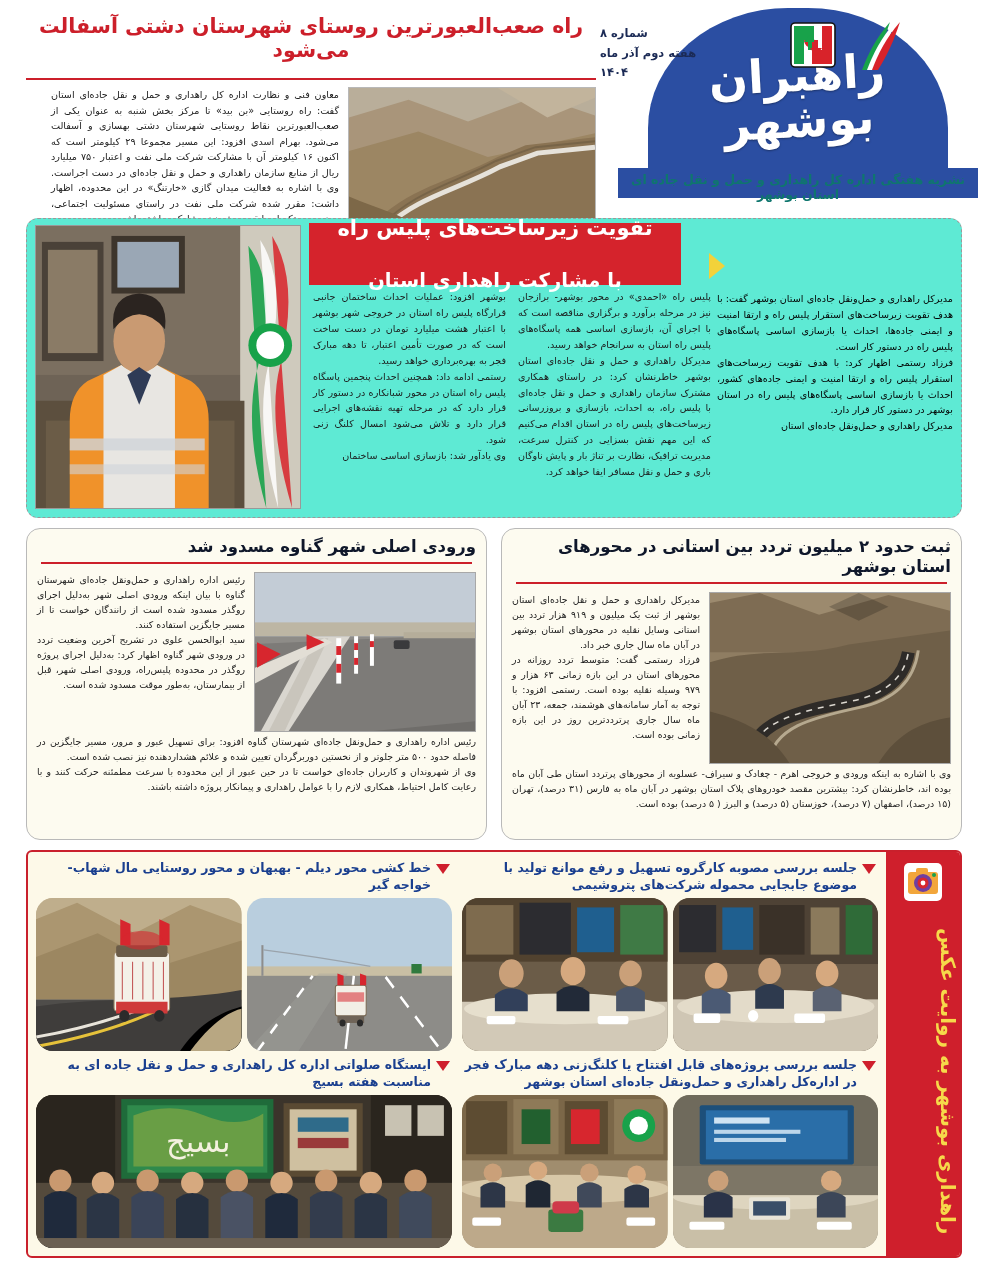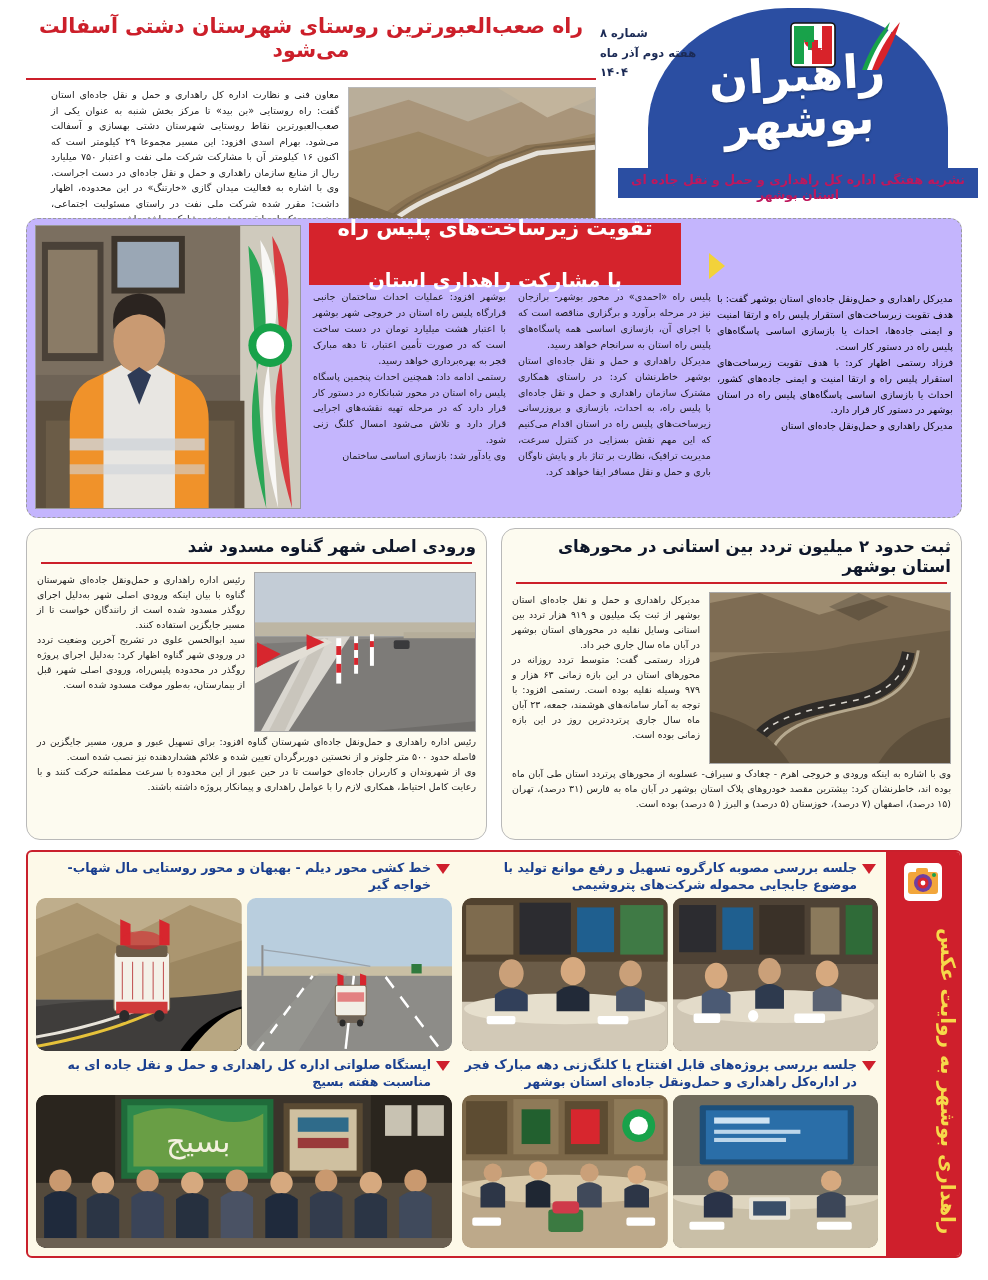--- a/index.html
+++ b/index.html
@@ -20,21 +20,21 @@
   }
   .mast-bottom { position:absolute; right:10px; top:168px; width:360px; height:30px; background:#2b4ea2; }
   .mast-title {
     position:absolute; right:40px; top:52px; width:300px; text-align:center;
     color:#fff; font-size:46px; font-weight:bold; letter-spacing:-1px;
     text-shadow:0 1px 2px rgba(0,0,0,.35); z-index:6; line-height:1;
     transform: rotate(-3deg);
   }
   .mast-sub {
     position:absolute; right:10px; top:172px; width:360px; text-align:center;
-    color:#be185d; font-size:12.5px; font-weight:bold; z-index:6;
+    color:#0f766e; font-size:12.5px; font-weight:bold; z-index:6;
   }
   .mast-issue {
     position:absolute; right:268px; top:24px; width:120px; text-align:left;
     font-size:11.5px; font-weight:bold; color:#1b2a55; line-height:1.7; z-index:7;
   }
   .mast-logo { position:absolute; right:152px; top:22px; width:46px; height:46px; z-index:8; }
   .mast-flag { position:absolute; right:88px; top:18px; width:46px; height:54px; z-index:7; }
 
   
   .art-top { position:absolute; right:392px; left:26px; top:8px; height:200px; }
@@ -43,21 +43,21 @@
     padding:6px 0 16px; letter-spacing:-.3px;
   }
   .art-top .hl-rule { height:2px; background:#cc1f2a; margin:0 0 7px; }
   .art-top .row { display:flex; gap:9px;margin-left:25px; }
   .art-top .photo { width:248px; height:142px; border:1px solid #b8b8b8; flex:none; position:relative; overflow:hidden; }
   .art-top .body { flex:1; font-size:9.6px; line-height:1.62; text-align:justify; color:#1a1a1a; }
 
   
   .feature {
     position:absolute; left:26px; right:26px; top:218px; height:300px;
-    border:1px dashed #9a9a9a; border-radius:12px; background:#c4b5fd;
+    border:1px dashed #9a9a9a; border-radius:12px; background:#5eead4;
   }
   .feat-banner {
     position:absolute; right:280px; left:282px; top:4px; height:62px;
     background:#d5232c; color:#fff; display:flex; flex-direction:column;
     align-items:center; justify-content:center; text-align:center;
     font-size:21px; font-weight:bold; line-height:1.18; z-index:5;
   }
   .feat-banner .l2 { font-size:19.5px;margin-top:29px; }
   .feat-photo { position:absolute; left:8px; top:6px; width:266px; height:284px; border:1px solid #999; overflow:hidden; }
   .feat-arrow {
@@ -94,21 +94,21 @@
     display:flex; align-items:flex-start; justify-content:center;
     color:#f6d94a; font-size:20px; font-weight:bold; letter-spacing:1px;
   }
   .ph-grid { flex:1; padding:6px 8px 8px; display:flex; flex-direction:column; gap:4px; }
   .ph-row { display:flex; gap:10px; flex:1; }
   .ph-cell { flex:1; display:flex; flex-direction:column; }
   .ph-cap { display:flex; align-items:flex-start; justify-content:flex-start; gap:5px; padding:2px 2px 4px; min-height:34px; }
   .ph-cap .tri { width:0;height:0;border-left:7px solid transparent;border-right:7px solid transparent;border-top:10px solid #cf1f2c; margin-top:4px; flex:none; }
   .ph-cap .txt { color:#1a3f8f; font-size:12.5px; font-weight:bold; line-height:1.35; text-align:right; }
   .ph-imgs { flex:1; display:flex; gap:5px; border-radius:10px; overflow:hidden; }
-  .ph-img { flex:1; border-radius:9px; overflow:hidden; position:relative; }
+  .ph-img { flex:1; border-radius:17px; overflow:hidden; position:relative; }
   svg.pic { position:absolute; inset:0; width:100%; height:100%; display:block; }
 </style>
 </head>
 <body>
 
 <div class="page">
 
   <div class="masthead">
     <div class="mast-dome-inner"></div>
     <div class="mast-bottom"></div>

